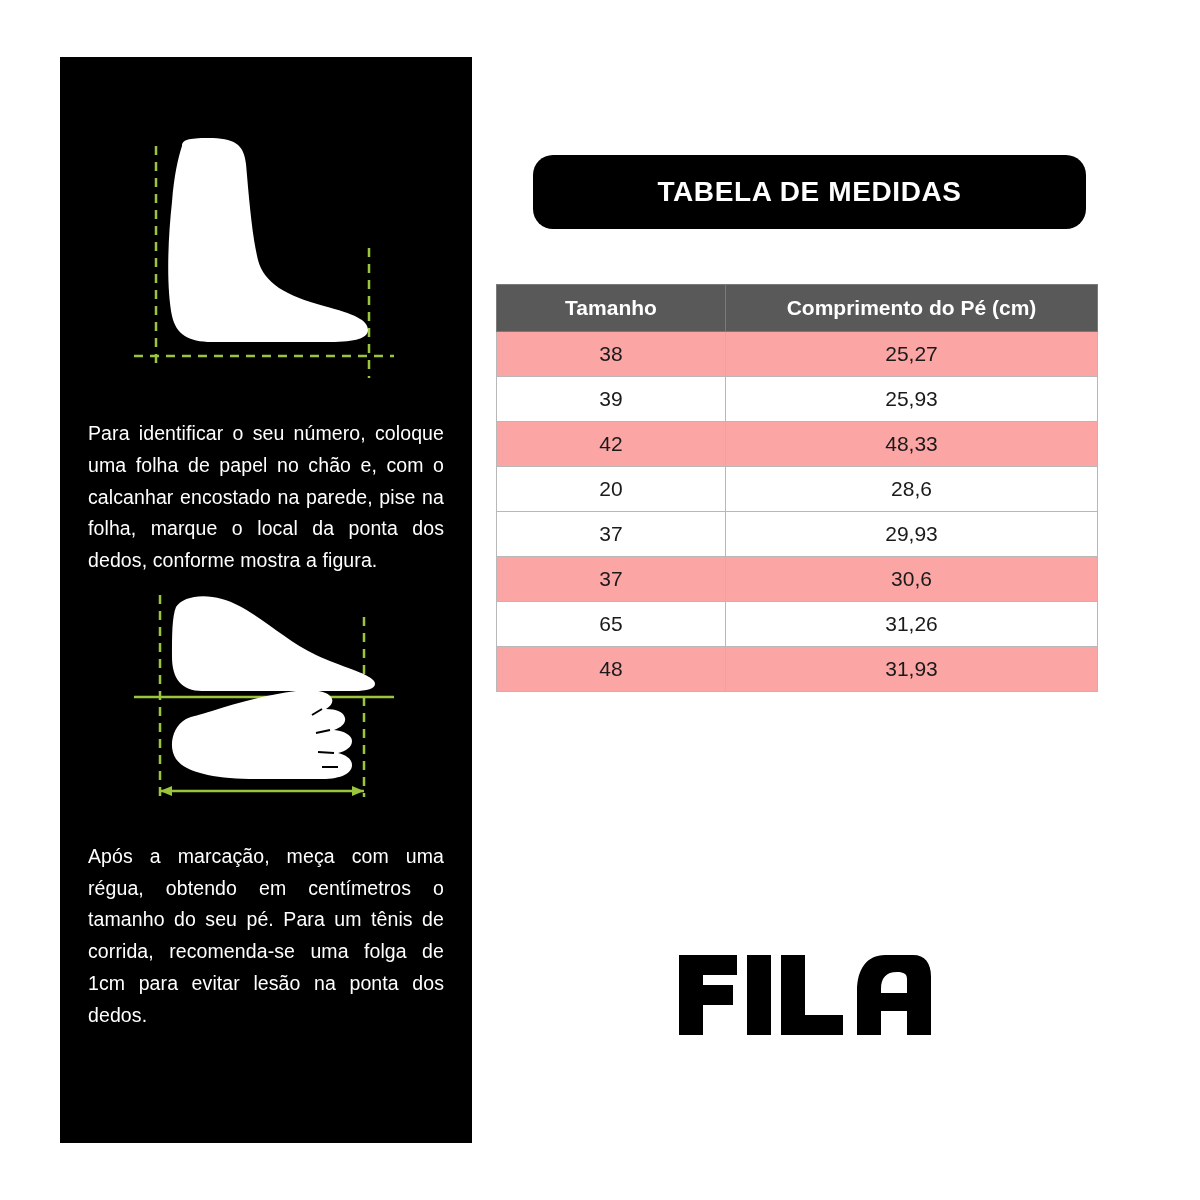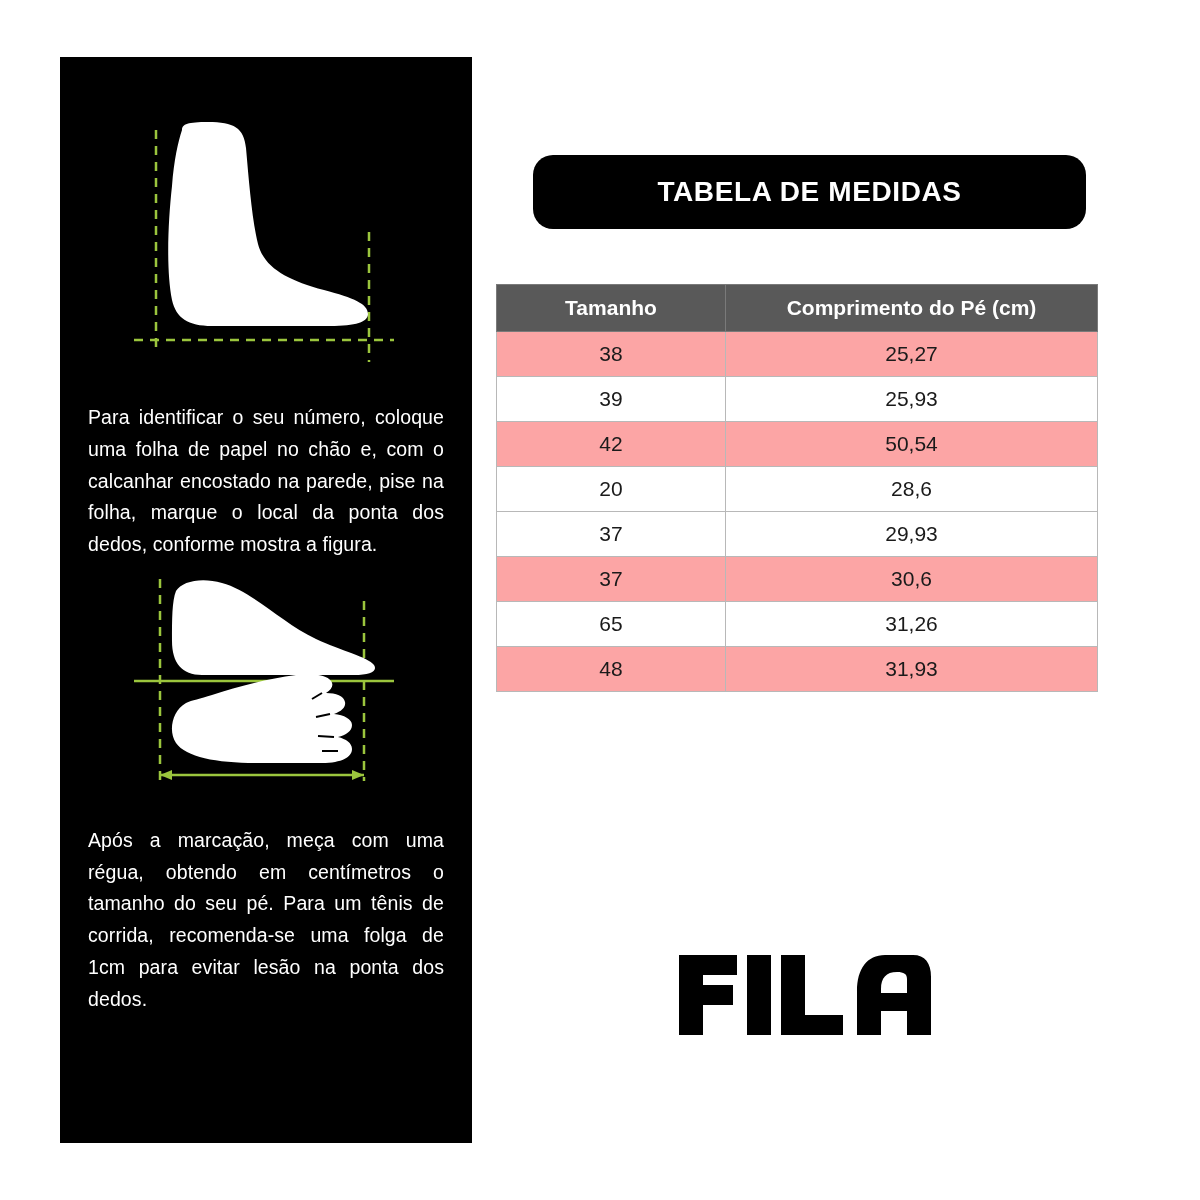--- a/index.html
+++ b/index.html
@@ -23,21 +23,21 @@
 
   
   .left-panel {
     position: absolute;
     left: 60px;
     top: 57px;
     width: 412px;
     height: 1086px;
     background: #000000;
     box-sizing: border-box;
-    padding: 24px 28px 0 28px;
+    padding: 40px 28px 0 28px;
   }
 
   .figure-block {
     width: 100%;
     display: flex;
     justify-content: center;
     align-items: center;
   }
   .figure-one { height: 275px; margin-top: 28px; }
   .figure-two { height: 230px; margin-top: 10px; }
@@ -197,21 +197,21 @@
       <tr class="alt">
         <td>38</td>
         <td>25,27</td>
       </tr>
       <tr>
         <td>39</td>
         <td>25,93</td>
       </tr>
       <tr class="alt">
         <td>42</td>
-        <td>50,54</td>
+        <td>48,33</td>
       </tr>
       <tr>
         <td>20</td>
         <td>28,6</td>
       </tr>
       <tr>
         <td>37</td>
         <td>29,93</td>
       </tr>
       <tr class="alt">

